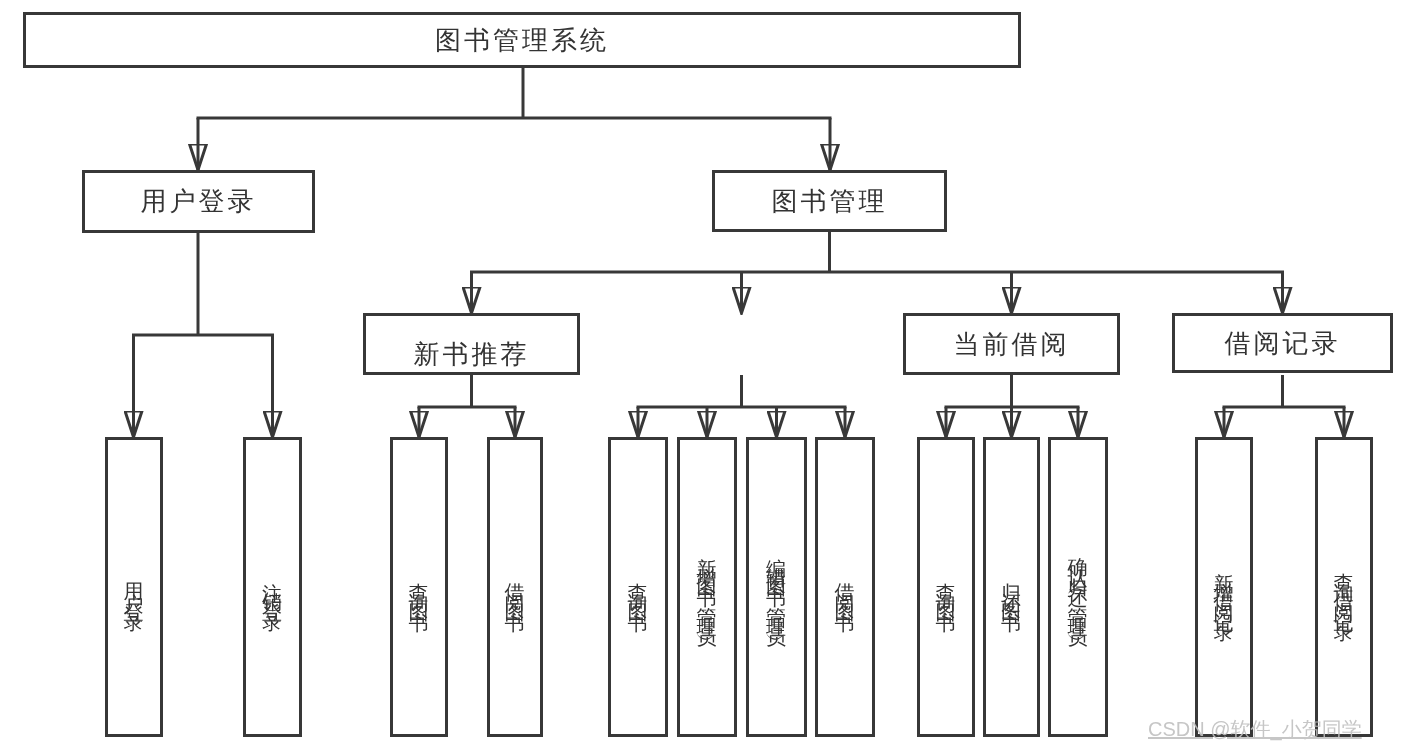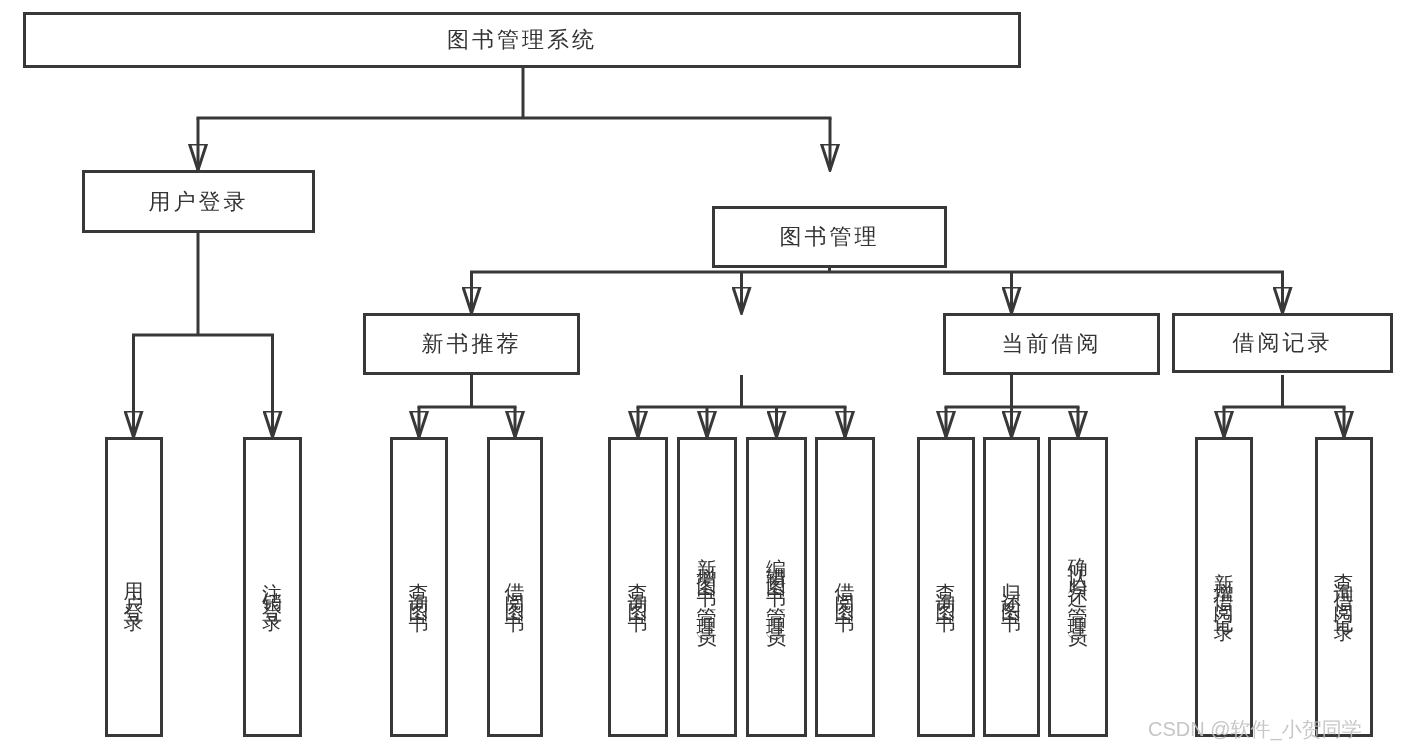--- a/index.html
+++ b/index.html
@@ -23,41 +23,42 @@
   .box {
     position: absolute;
     background: #ffffff;
     border: 3px solid #383838;
     box-sizing: border-box;
     display: flex;
     align-items: center;
     justify-content: center;
   }
   .h-label {
-    font-size: 22px;
+    font-size: 26px;
     letter-spacing: 3px;
     white-space: nowrap;
   }
   .v-label {
     writing-mode: vertical-rl;
     text-orientation: mixed;
     font-size: 20px;
     letter-spacing: 10px;
     line-height: 1;
     white-space: nowrap;
   }
   .watermark {
     position: absolute;
     left: 1148px;
     top: 716px;
     font-size: 20px;
     color: #c0c0c0;
     opacity: 0.9;
     white-space: nowrap;
     z-index: 5;
+    text-decoration: underline;
   }
 </style>
 </head>
 <body>
 
 <div class="canvas">
 
   <svg class="connector-layer" width="1405" height="747" viewBox="0 0 1405 747" xmlns="http://www.w3.org/2000/svg">
     <defs>
       <marker id="arrowhead" markerUnits="userSpaceOnUse" markerWidth="28" markerHeight="20" viewBox="0 -10 28 20" refX="26" refY="0" orient="auto">
@@ -106,28 +107,28 @@
     <path class="arrow" d="M1344,407 L1344,437"></path>
   </svg>
 
   <div class="box" style="left:23px; top:12px; width:998px; height:56px;">
     <span class="h-label">图书管理系统</span>
   </div>
 
   <div class="box" style="left:82px; top:170px; width:233px; height:63px;">
     <span class="h-label">用户登录</span>
   </div>
-  <div class="box" style="left:712px; top:170px; width:235px; height:62px;margin-top:36px;">
+  <div class="box" style="left:712px; top:170px; width:235px; height:62px;">
     <span class="h-label">图书管理</span>
   </div>
 
-  <div class="box" style="left:363px; top:313px; width:217px; height:62px;">
+  <div class="box" style="left:363px; top:313px; width:217px; height:62px;align-items:flex-end;">
     <span class="h-label">新书推荐</span>
   </div>
-  <div class="box" style="left:903px; top:313px; width:217px; height:62px;margin-left:40px;">
+  <div class="box" style="left:903px; top:313px; width:217px; height:62px;">
     <span class="h-label">当前借阅</span>
   </div>
   <div class="box" style="left:1172px; top:313px; width:221px; height:60px;">
     <span class="h-label">借阅记录</span>
   </div>
 
   <div class="box" style="left:105px; top:437px; width:58px; height:300px;">
     <span class="v-label">用户登录</span>
   </div>
   <div class="box" style="left:243px; top:437px; width:59px; height:300px;">

